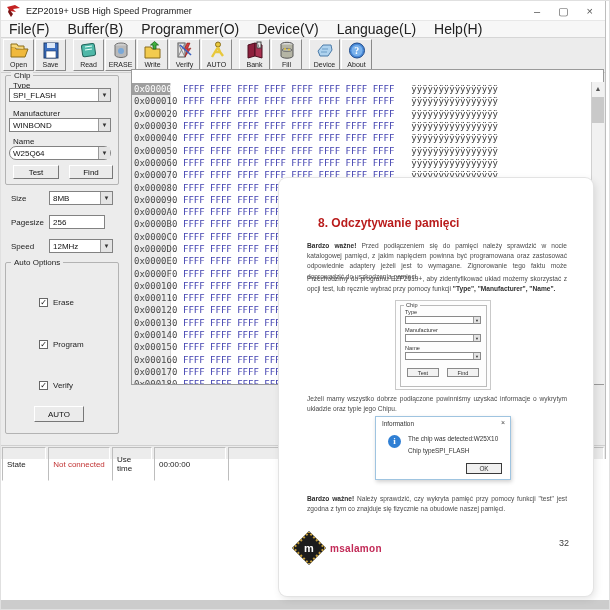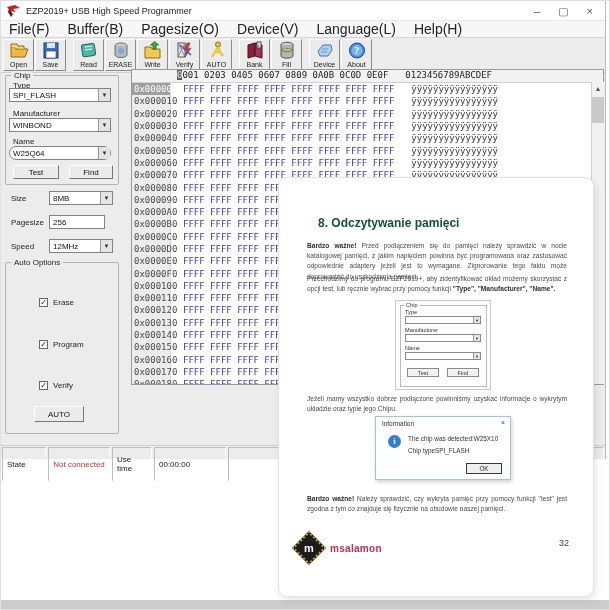--- a/index.html
+++ b/index.html
@@ -53,21 +53,21 @@
   
   .statusbar { position:absolute; left:0; top:444px; width:100%; height:14px; background:#ececec; border-top:1px solid #cfcfcf; display:flex; font-size:8px; color:#222; }
   .statusbar .cell { border:1px solid; border-color:#bdbdbd #ffffff #ffffff #bdbdbd; height:12px; margin:1px 1px 0 1px; display:flex; align-items:center; padding:16px 4px; }
   .st-state { width:44px; }
   .st-conn { width:62px; color:#c23434; justify-content:center; }
   .st-uselbl { width:40px; }
   .st-time { width:72px; }
   .st-fill { flex:1; }
   
   .doc { position:absolute; left:278px; top:177px; width:314px; height:418px; background:#ffffff; border-radius:8px; box-shadow:0 0 0 1px #e3e3e3, 2px 3px 8px rgba(0,0,0,0.12); z-index:10; color:#4a4a4a; }
-  .doc h1 { position:absolute; left:39px; top:38px; font-size:12px; font-weight:600; color:#14532d; }
+  .doc h1 { position:absolute; left:39px; top:38px; font-size:12px; font-weight:600; color:#b91c1c; }
   .doc p { position:absolute; left:28px; width:260px; font-size:6.6px; line-height:1.55; text-align:justify; color:#4c4c4c; }
   .doc p b { color:#2e2e2e; }
   .p1 { top:63px; } .p2 { top:96px; } .p3 { top:216px; } .p4 { top:316px; }
   
   .mini-chip { position:absolute; left:116px; top:122px; width:96px; height:90px; background:#fdfdfd; border:1px solid #c9c9c9; font-size:5.6px; color:#333; }
   .mini-chip .mgb { position:absolute; left:4px; top:4px; width:87px; height:82px; border:1px solid #bbb; }
   .mini-chip .mleg { position:absolute; top:-4px; left:3px; background:#fdfdfd; padding:0 2px; }
   .mlbl { position:absolute; left:4px; }
   .mcombo { position:absolute; left:4px; width:76px; height:8px; background:#fff; border:1px solid #8a8a8a; }
   .mcombo .md { position:absolute; right:0; top:0; width:7px; height:100%; background:#e4e4e4; border-left:1px solid #9a9a9a; font-size:4px; text-align:center; line-height:7px; color:#333; }
@@ -103,21 +103,21 @@
     <div class="winbtns">
       <span>–</span>
       <span>▢</span>
       <span>×</span>
     </div>
   </div>
 
   <div class="menubar">
     <span class="mi">File(F)</span>
     <span class="mi">Buffer(B)</span>
-    <span class="mi">Pagesize(O)</span>
+    <span class="mi">Programmer(O)</span>
     <span class="mi">Device(V)</span>
     <span class="mi">Language(L)</span>
     <span class="mi">Help(H)</span>
   </div>
 
   <div class="toolbar">
     <div class="tbtn">
       <svg viewBox="0 0 20 19">
           <path d="M2 6 L2 16 L16 16 L19 8 L7 8 L6 6 Z" fill="#f0b93c" stroke="#8a6d1a" stroke-width="1"></path>
           <path d="M2 6 L2 3 L8 3 L9 5 L15 5 L15 8" fill="#f8d878" stroke="#8a6d1a" stroke-width="1"></path>
@@ -256,21 +256,20 @@
       <span>Program</span>
     </div>
     <div class="chk" style="left:36px; top:308px;">
       <span class="box">✓</span>
       <span>Verify</span>
     </div>
     <div class="pbtn" style="left:31px; top:333px; width:50px; height:16px;">AUTO</div>
   </div>
 
   <div class="hexview">
-    <div class="hexhead"><span style="padding-left:45px;"></span><span class="cursorblk">0</span><span>001 0203 0405 0607 0809 0A0B 0C0D 0E0F</span><span style="padding-left:17px;"></span><span>0123456789ABCDEF</span></div>
     <div class="hexrows">
         <div class="hexrow sel"><span class="addr">0x000000</span><span class="bytes">FFFF FFFF FFFF FFFF FFFF FFFF FFFF FFFF</span><span class="ascii">ÿÿÿÿÿÿÿÿÿÿÿÿÿÿÿÿ</span></div>
         <div class="hexrow"><span class="addr">0x000010</span><span class="bytes">FFFF FFFF FFFF FFFF FFFF FFFF FFFF FFFF</span><span class="ascii">ÿÿÿÿÿÿÿÿÿÿÿÿÿÿÿÿ</span></div>
         <div class="hexrow"><span class="addr">0x000020</span><span class="bytes">FFFF FFFF FFFF FFFF FFFF FFFF FFFF FFFF</span><span class="ascii">ÿÿÿÿÿÿÿÿÿÿÿÿÿÿÿÿ</span></div>
         <div class="hexrow"><span class="addr">0x000030</span><span class="bytes">FFFF FFFF FFFF FFFF FFFF FFFF FFFF FFFF</span><span class="ascii">ÿÿÿÿÿÿÿÿÿÿÿÿÿÿÿÿ</span></div>
         <div class="hexrow"><span class="addr">0x000040</span><span class="bytes">FFFF FFFF FFFF FFFF FFFF FFFF FFFF FFFF</span><span class="ascii">ÿÿÿÿÿÿÿÿÿÿÿÿÿÿÿÿ</span></div>
         <div class="hexrow"><span class="addr">0x000050</span><span class="bytes">FFFF FFFF FFFF FFFF FFFF FFFF FFFF FFFF</span><span class="ascii">ÿÿÿÿÿÿÿÿÿÿÿÿÿÿÿÿ</span></div>
         <div class="hexrow"><span class="addr">0x000060</span><span class="bytes">FFFF FFFF FFFF FFFF FFFF FFFF FFFF FFFF</span><span class="ascii">ÿÿÿÿÿÿÿÿÿÿÿÿÿÿÿÿ</span></div>
         <div class="hexrow"><span class="addr">0x000070</span><span class="bytes">FFFF FFFF FFFF FFFF FFFF FFFF FFFF FFFF</span><span class="ascii">ÿÿÿÿÿÿÿÿÿÿÿÿÿÿÿÿ</span></div>
         <div class="hexrow"><span class="addr">0x000080</span><span class="bytes">FFFF FFFF FFFF FFFF FFFF FFFF FFFF FFFF</span><span class="ascii">ÿÿÿÿÿÿÿÿÿÿÿÿÿÿÿÿ</span></div>

